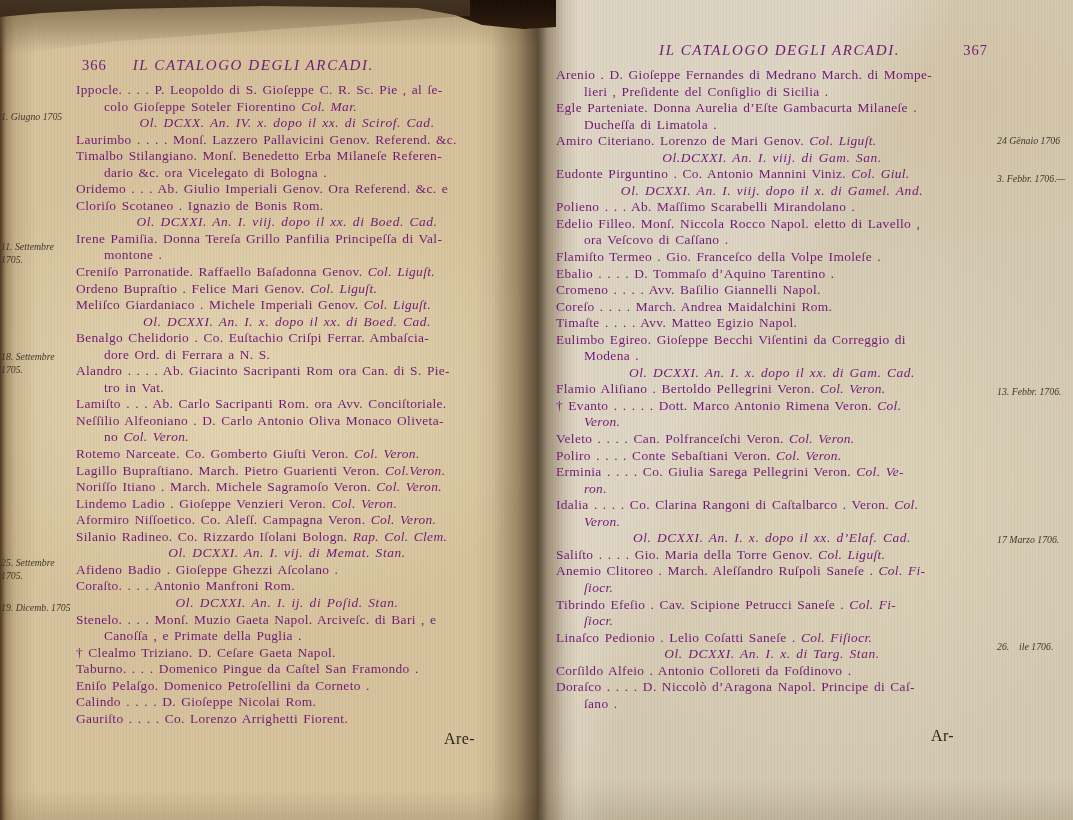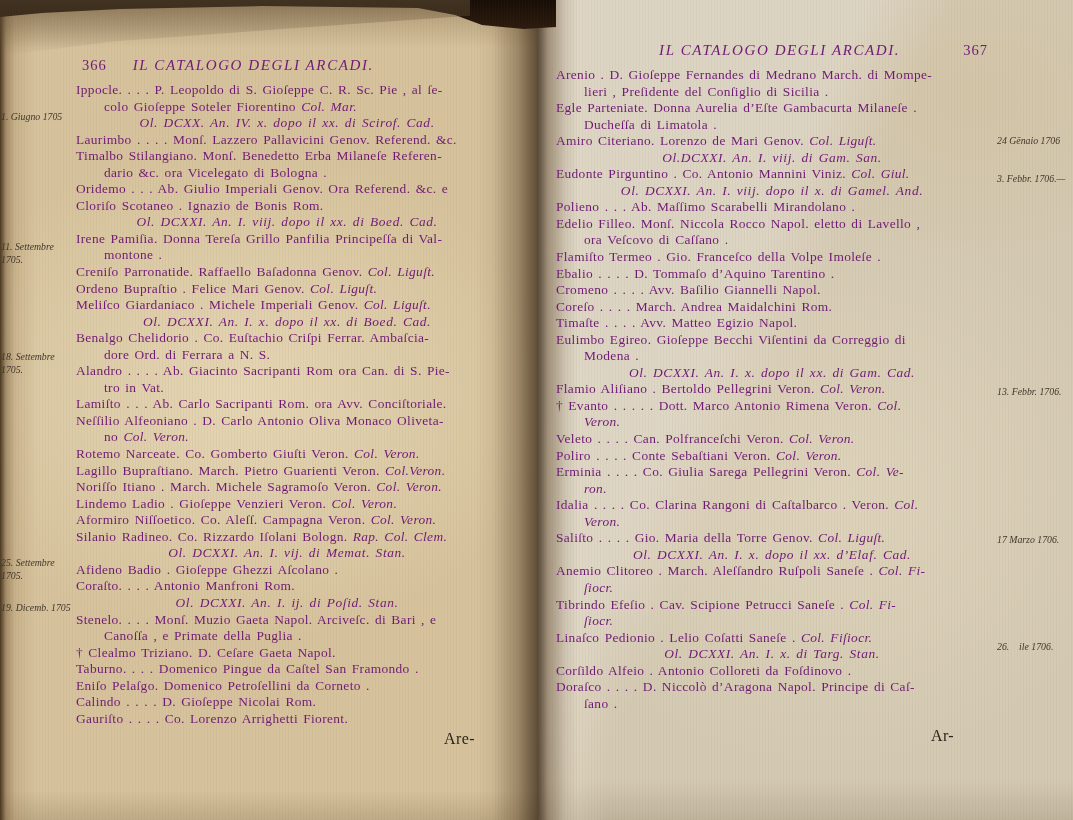--- a/index.html
+++ b/index.html
@@ -148,22 +148,22 @@
         <div class="line o"><span class="it">Ol. DCXXI. An. I. x. dopo il xx. di Gam. Cad.</span></div>
         <div class="line f"><span>Flamio Aliſiano .  Bertoldo Pellegrini Veron. </span><span class="it">Col. Veron.</span></div>
         <div class="line f"><span>† Evanto . . . . .  Dott. Marco Antonio Rimena Veron. </span><span class="it">Col.</span></div>
         <div class="line c"><span class="it">Veron.</span></div>
         <div class="line f"><span>Veleto . . . .  Can. Polfranceſchi Veron. </span><span class="it">Col. Veron.</span></div>
         <div class="line f"><span>Poliro . . . .  Conte Sebaſtiani Veron. </span><span class="it">Col. Veron.</span></div>
         <div class="line f"><span>Erminia . . . .  Co. Giulia Sarega Pellegrini Veron. </span><span class="it">Col. Ve-</span></div>
         <div class="line c"><span class="it">ron.</span></div>
         <div class="line f"><span>Idalia . . . .  Co. Clarina Rangoni di Caſtalbarco . Veron. </span><span class="it">Col.</span></div>
         <div class="line c"><span class="it">Veron.</span></div>
+        <div class="line o"><span class="it">Ol. DCXXI. An. I. x. dopo il xx. d’Elaf. Cad.</span></div>
         <div class="line f"><span>Saliſto . . . .  Gio. Maria della Torre Genov. </span><span class="it">Col. Liguſt.</span></div>
-        <div class="line o"><span class="it">Ol. DCXXI. An. I. x. dopo il xx. d’Elaf. Cad.</span></div>
         <div class="line f"><span>Anemio Clitoreo .  March. Aleſſandro Ruſpoli Saneſe .  </span><span class="it">Col. Fi-</span></div>
         <div class="line c"><span class="it">ſiocr.</span></div>
         <div class="line f"><span>Tibrindo  Efeſio  . Cav.  Scipione  Petrucci  Saneſe .  </span><span class="it">Col.  Fi-</span></div>
         <div class="line c"><span class="it">ſiocr.</span></div>
         <div class="line f"><span>Linaſco Pedionio .  Lelio Coſatti Saneſe .  </span><span class="it">Col. Fiſiocr.</span></div>
         <div class="line o"><span class="it">Ol. DCXXI. An. I. x. di Targ. Stan.</span></div>
         <div class="line f"><span>Corſildo Alfeio .  Antonio Colloreti da Foſdinovo .</span></div>
         <div class="line f"><span>Doraſco . . . .  D. Niccolò d’Aragona Napol. Principe di Caſ-</span></div>
         <div class="line c"><span>ſano .</span></div>
       </div>

